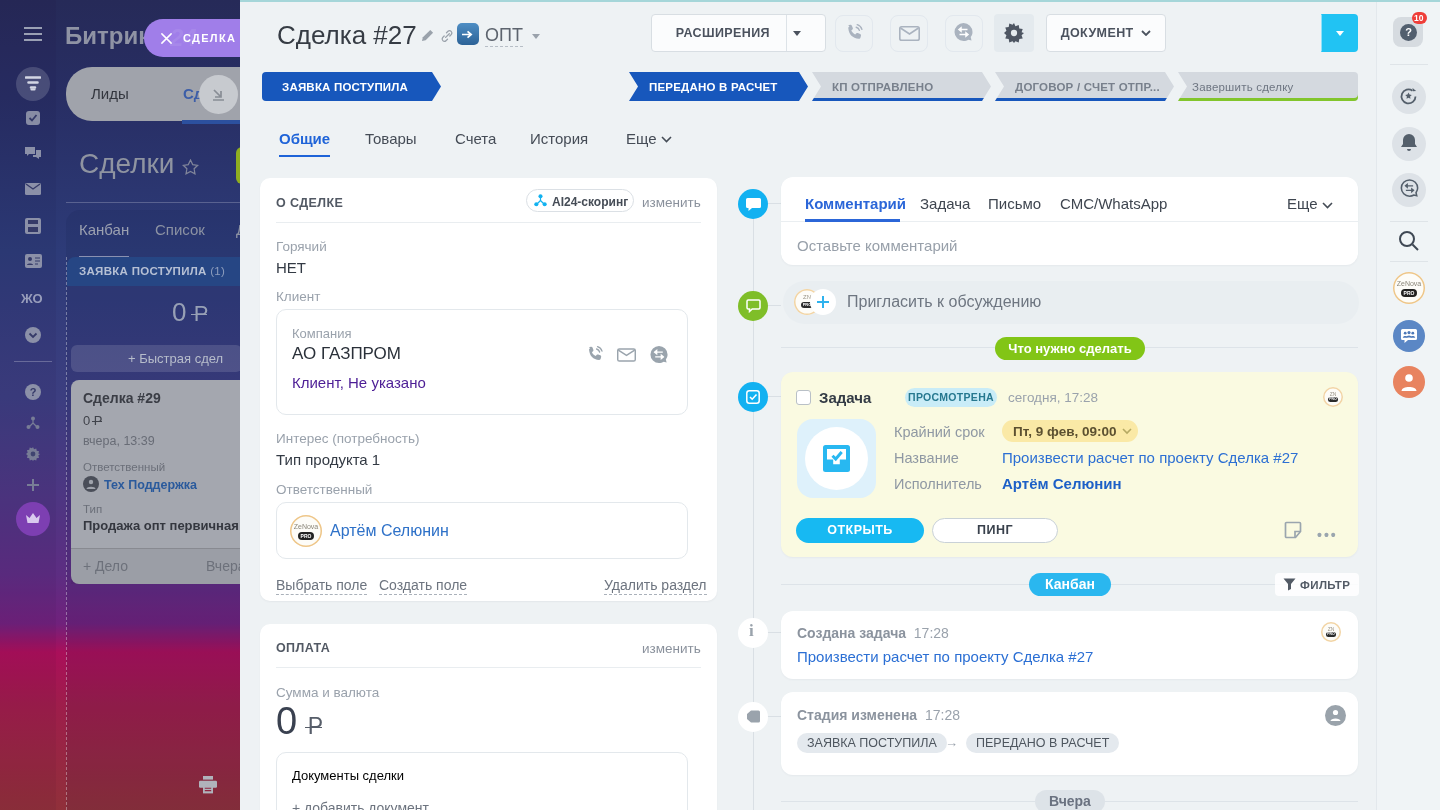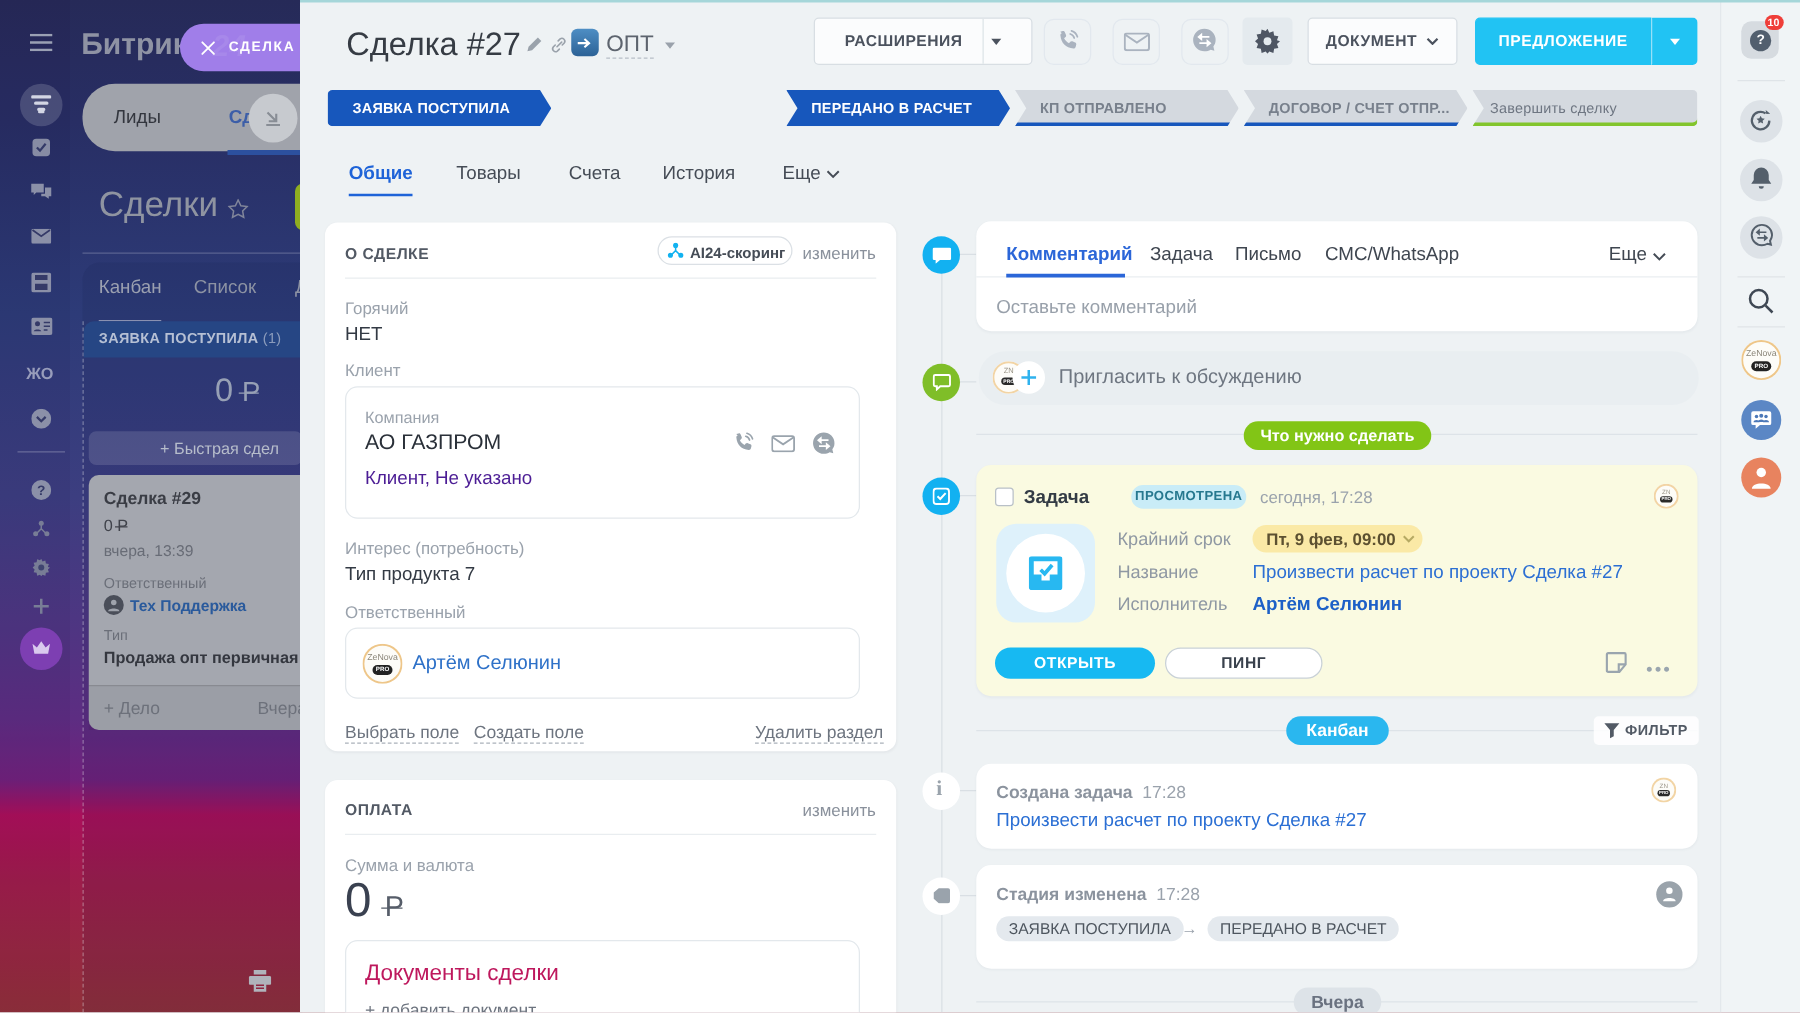--- a/index.html
+++ b/index.html
@@ -214,21 +214,20 @@
       <path d="M7.5 7.5h7M6 7.5l2-1.7v3.4zM6.5 12.5h7M15 12.5l-2-1.7v3.4z" stroke="#fff" stroke-width="1.5" fill="#fff"></path>
     </svg>
   <div class="abs" style="left:754px;top:14px;width:40px;height:38px;background:#e4eaee;border-radius:4px"></div>
   <svg class="abs" style="left:764px;top:23px" width="20" height="20" viewBox="0 0 14 14">
       <path d="M7 0l1 2.2 2.3-.8.4 2.4 2.4.4-.8 2.3L14 7l-1.7 1.5.8 2.3-2.4.4-.4 2.4-2.3-.8L7 14l-1-1.2-2.3.8-.4-2.4-2.4-.4.8-2.3L0 7l1.7-1.5-.8-2.3 2.4-.4.4-2.4 2.3.8z" fill="#4e5663"></path>
       <circle cx="7" cy="7" r="2.2" fill="#e4eaee"></circle>
     </svg>
   <div class="btn" style="left:806px;width:120px;text-align:center;">ДОКУМЕНТ&nbsp;&nbsp;<svg width="10" height="6" viewBox="0 0 10 6">
         <path d="M1 1l4 4 4-4" stroke="#4b525e" stroke-width="1.8" fill="none"></path>
       </svg></div>
-  <div class="btn" style="left:940px;width:141px;background:#21c3f3;border-color:#21c3f3;color:#fff;border-radius:4px 0 0 4px">ПРЕДЛОЖЕНИЕ</div>
   <div class="btn" style="left:1081px;width:37px;background:#21c3f3;border-color:#21c3f3;border-left:1px solid rgba(255,255,255,0.5);border-radius:0 4px 4px 0">
       <span class="tri" style="border-top-color:#fff"></span>
     </div>
 
   <div class="stage b arrowR" style="left:22px;width:179px;border-radius:4px 0 0 4px">ЗАЯВКА ПОСТУПИЛА</div>
   <div class="stage b arrowLR" style="left:389px;width:179px;">ПЕРЕДАНО В РАСЧЕТ</div>
   <div class="stage g arrowLR" style="left:755px;width:179px;box-shadow:inset 0 -3px 0 #1757bc">ДОГОВОР / СЧЕТ ОТПР...</div>
   <div class="stage g arrowLR" style="left:572px;width:179px;box-shadow:inset 0 -3px 0 #1757bc">КП ОТПРАВЛЕНО</div>
   <div class="stage g arrowLR" style="left:938px;width:180px;border-radius:0 4px 4px 0;box-shadow:inset 0 -3px 0 #82c52c;font-weight:normal;color:#6e7682;padding-left:14px;clip-path:polygon(0 0,100% 0,100% 100%,0 100%,9px 50%)">Завершить сделку</div>
 
@@ -266,37 +265,37 @@
   <svg class="abs" style="left:377px;top:348px" width="19" height="14" viewBox="0 0 21 15">
       <rect x="0.8" y="0.8" width="19.4" height="13.4" rx="1.8" fill="none" stroke="#9aa4ad" stroke-width="1.6"></rect>
       <path d="M1.5 2l9 6 9-6" fill="none" stroke="#9aa4ad" stroke-width="1.6"></path>
     </svg>
   <svg class="abs" style="left:409px;top:345px" width="20" height="20" viewBox="0 0 21 21">
       <path d="M10.5 1a9 9 0 100 18c2 0 3.5-.5 5-1.3l3 .8-.8-3.4c1-1.5 1.8-2.6 1.8-5.1a9 9 0 00-9-9z" fill="#9aa4ad"></path>
       <path d="M7.5 7.5h7M6 7.5l2-1.7v3.4zM6.5 12.5h7M15 12.5l-2-1.7v3.4z" stroke="#fff" stroke-width="1.5" fill="#fff"></path>
     </svg>
   <div class="abs" style="left:52px;top:374px;font-size:15px;color:#4c1d95">Клиент, Не указано</div>
   <div class="abs lbl" style="left:36px;top:431px">Интерес (потребность)</div>
-  <div class="abs" style="left:36px;top:451px;font-size:15px;color:#333a44">Тип продукта 7</div>
+  <div class="abs" style="left:36px;top:451px;font-size:15px;color:#333a44">Тип продукта 1</div>
   <div class="abs lbl" style="left:36px;top:482px">Ответственный</div>
   <div class="inbox" style="left:36px;top:502px;width:412px;height:57px"></div>
   <div class="abs zen32" style="left:50px;top:515px;"></div>
   <div class="abs" style="left:90px;top:522px;font-size:16px;color:#2e71c8">Артём Селюнин</div>
   <div class="abs dashlink" style="left:36px;top:577px">Выбрать поле</div>
   <div class="abs dashlink" style="left:139px;top:577px">Создать поле</div>
   <div class="abs dashlink" style="left:364px;top:577px">Удалить раздел</div>
 
   <div class="card" style="left:20px;top:624px;width:457px;height:200px"></div>
   <div class="abs chdr" style="left:36px;top:641px">ОПЛАТА</div>
   <div class="abs chg" style="left:402px;top:641px">изменить</div>
   <div class="abs" style="left:36px;top:667px;width:425px;height:1px;background:#e9edf0"></div>
   <div class="abs lbl" style="left:36px;top:685px">Сумма и валюта</div>
   <div class="abs" style="left:36px;top:700px;font-size:38px;color:#3a4150">0 <span class="rub" style="font-size:23px;color:#565d69">Р<i></i></span></div>
   <div class="inbox" style="left:36px;top:752px;width:412px;height:70px"></div>
-  <div class="abs" style="left:52px;top:768px;font-size:18px;color:#be185d">Документы сделки</div>
+  <div class="abs" style="left:52px;top:768px;font-size:13px;color:#000000">Документы сделки</div>
   <div class="abs" style="left:52px;top:800px;font-size:14px;color:#6d747f">+ добавить документ</div>
 
   <div class="abs" style="left:513px;top:195px;width:1px;height:615px;background:#d9dfe4"></div>
     <div class="abs" style="left:513px;top:203px;width:28px;height:1px;background:#d9dfe4"></div>
     <div class="abs" style="left:513px;top:305px;width:28px;height:1px;background:#d9dfe4"></div>
     <div class="abs" style="left:513px;top:396px;width:28px;height:1px;background:#d9dfe4"></div>
     <div class="abs" style="left:513px;top:632px;width:28px;height:1px;background:#d9dfe4"></div>
     <div class="abs" style="left:513px;top:716px;width:28px;height:1px;background:#d9dfe4"></div>
 
   <div class="tcard" style="top:177px;height:88px"></div>

